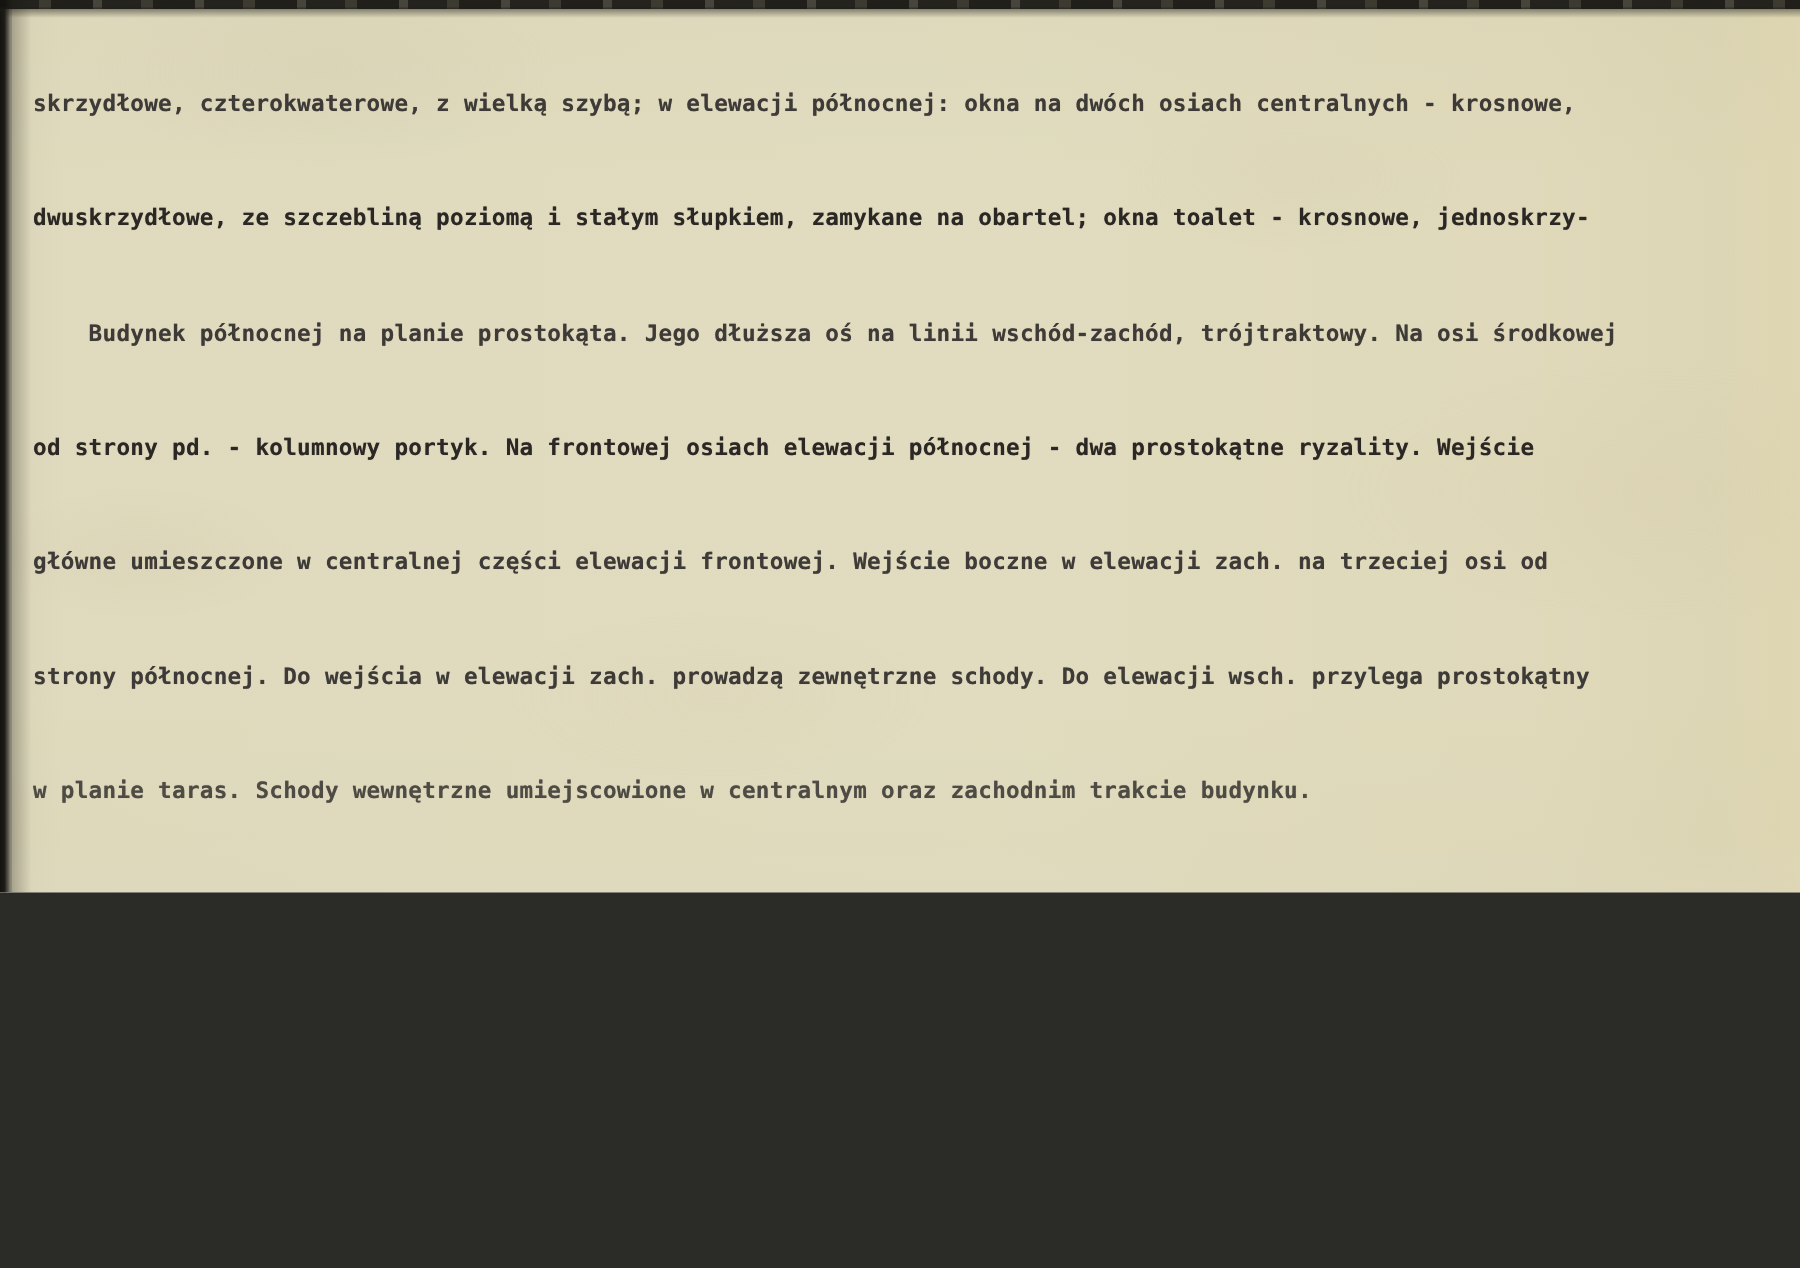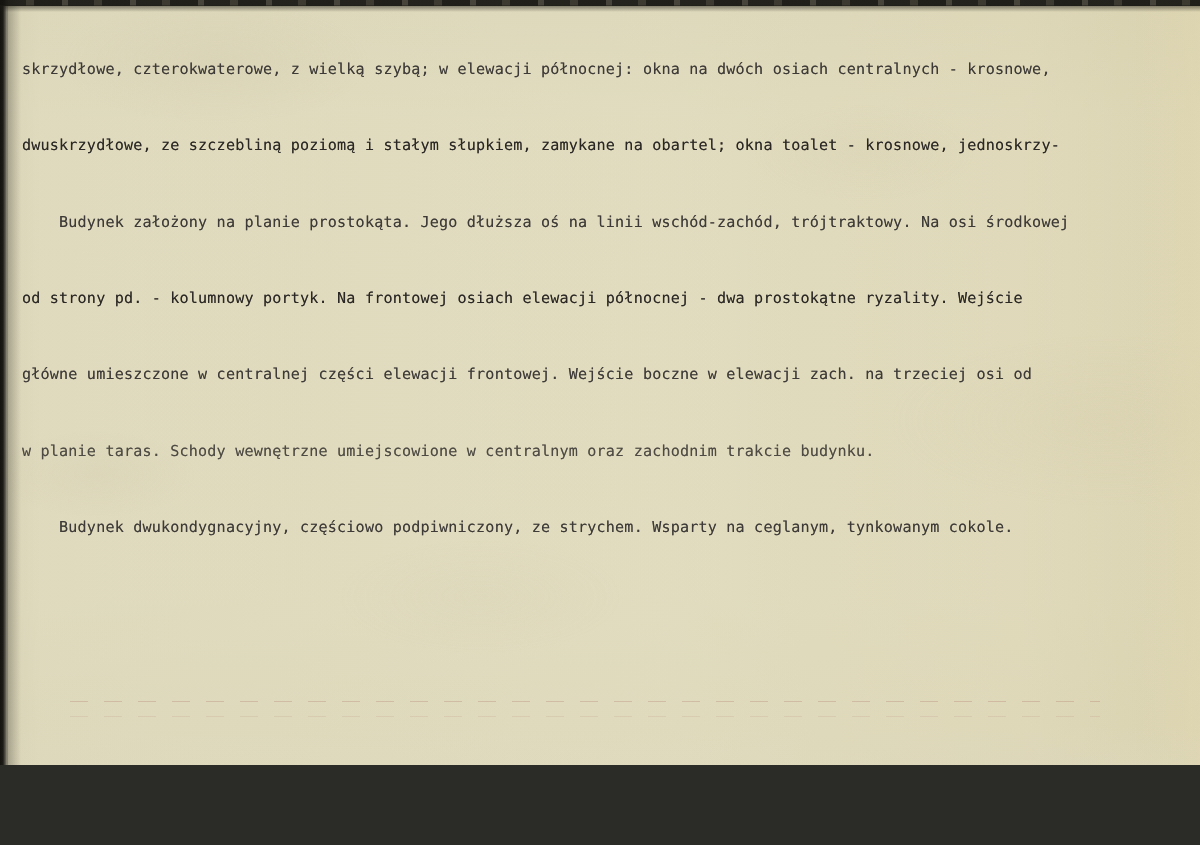--- a/index.html
+++ b/index.html
@@ -5,38 +5,39 @@
 <style>
   html, body {
     margin: 0;
     padding: 0;
     background: #2b2b28;
   }
 
   .page {
     position: relative;
     width: 1200px;
-    height: 765px;
+    height: 595px;
     overflow: hidden;
     background: #f4f2e7;
     
     background-image:
       linear-gradient(to right,
         #eceade 0px,
         #f3f1e6 40px,
         #f5f3e8 55%,
         #f3f0e2 85%,
         #efebd9 100%),
       linear-gradient(to bottom,
         #f2f0e4 0px,
         #f5f3e8 120px,
         #f5f3e8 78%,
         #f3f1e5 100%);
     background-blend-mode: multiply;
     font-family: "DejaVu Sans Mono", "Liberation Mono", monospace;
+    font-weight: bold;
   }
 
   
   .edge-top {
     position: absolute;
     top: 0; left: 0;
     width: 1200px;
     height: 6px;
     background:
       repeating-linear-gradient(to right,
@@ -142,23 +143,24 @@
 <div class="page">
 
   <div class="grain"></div>
 
   <div class="ghost-rule" style="top:701px;"></div>
   <div class="ghost-rule" style="top:716px; opacity:0.5;"></div>
 
   <div class="typescript">
     <div class="line strike-mid">skrzydłowe, czterokwaterowe, z wielką szybą; w elewacji północnej: okna na dwóch osiach centralnych - krosnowe,</div>
     <div class="line strike-dark">dwuskrzydłowe, ze szczebliną poziomą i stałym słupkiem, zamykane na obartel; okna toalet - krosnowe, jednoskrzy-</div>
-    <div class="line strike-mid">    Budynek założony na planie prostokąta. Jego dłuższa oś na linii wschód-zachód, trójtraktowy. Na osi środkowej</div>
+    <div class="line strike-mid">    Budynek północnej na planie prostokąta. Jego dłuższa oś na linii wschód-zachód, trójtraktowy. Na osi środkowej</div>
     <div class="line strike-dark">od strony pd. - kolumnowy portyk. Na frontowej osiach elewacji północnej - dwa prostokątne ryzality. Wejście</div>
     <div class="line strike-mid">główne umieszczone w centralnej części elewacji frontowej. Wejście boczne w elewacji zach. na trzeciej osi od</div>
+    <div class="line strike-mid">strony północnej. Do wejścia w elewacji zach. prowadzą zewnętrzne schody. Do elewacji wsch. przylega prostokątny</div>
     <div class="line strike-light">w planie taras. Schody wewnętrzne umiejscowione w centralnym oraz zachodnim trakcie budynku.</div>
     <div class="line strike-mid">    Budynek dwukondygnacyjny, częściowo podpiwniczony, ze strychem. Wsparty na ceglanym, tynkowanym cokole.</div>
     
     
     
     
     
     
     
     

